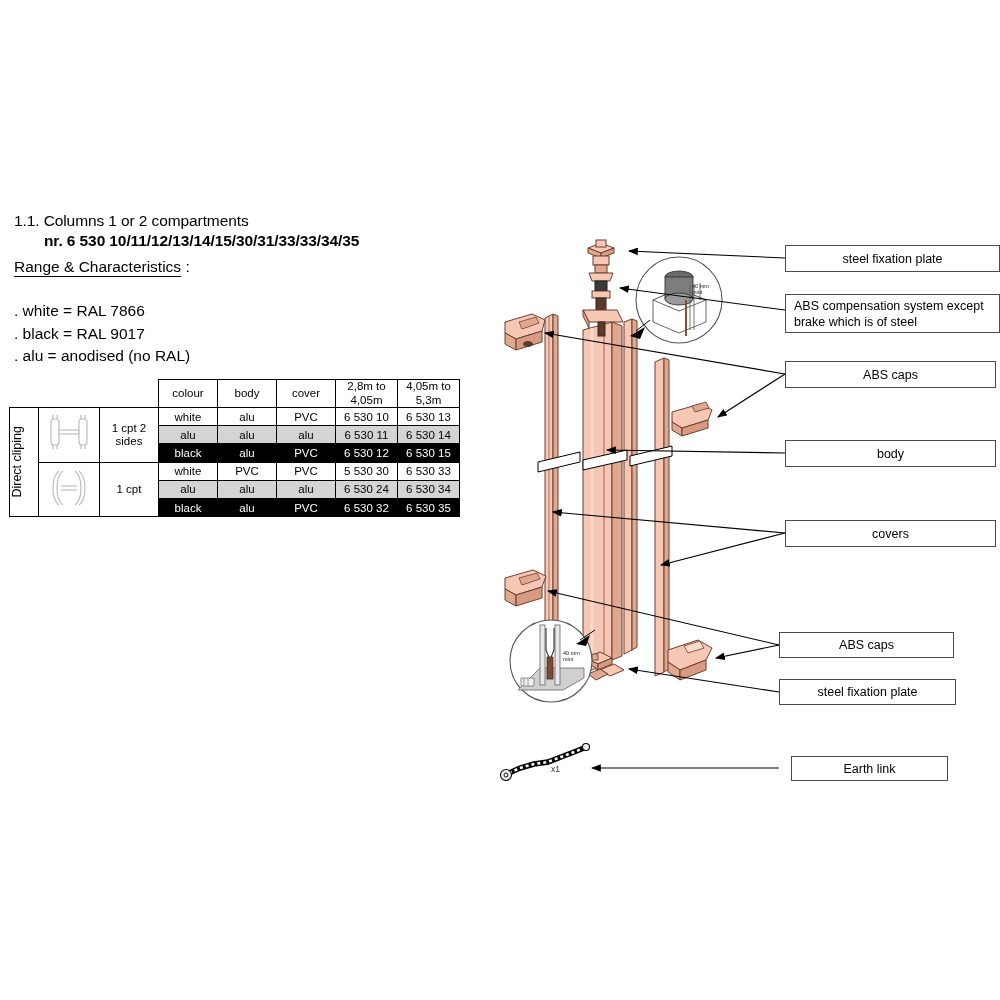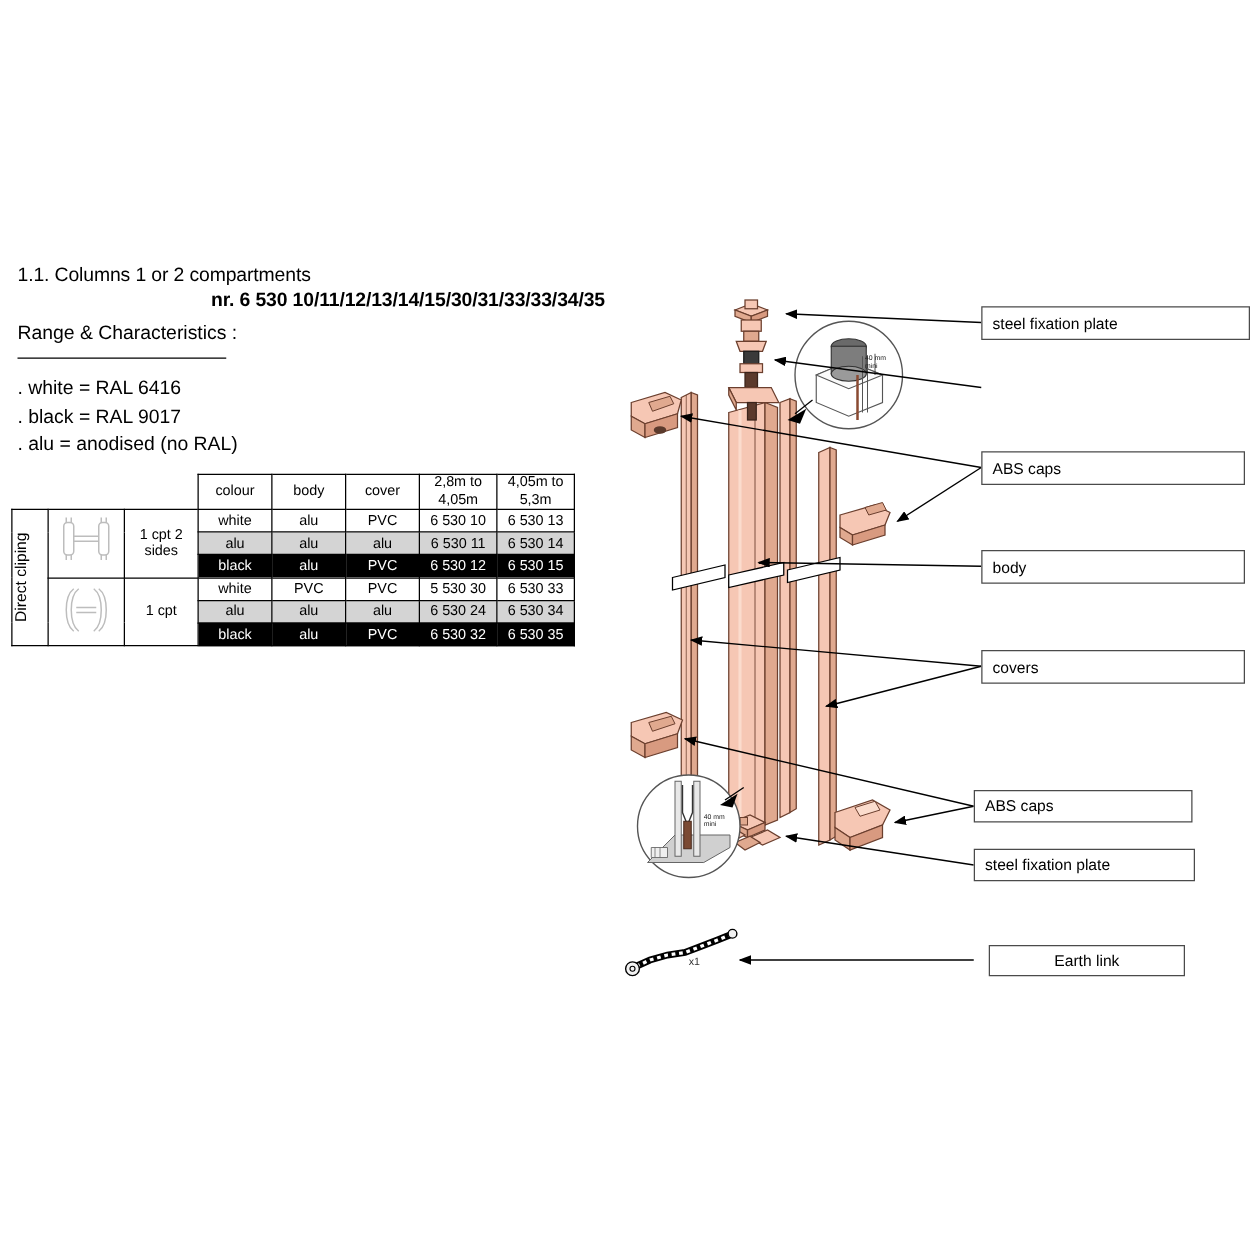--- a/index.html
+++ b/index.html
@@ -10,23 +10,23 @@
     font-family:"Liberation Sans", sans-serif;
     color:#000;
     position:relative;
     overflow:hidden;
   }
   #page{position:absolute;left:0;top:0;width:1000px;height:1000px;}
 
   
   .heading{position:absolute;left:14px;top:211px;width:470px;}
   .h-line1{font-size:15.5px;font-weight:normal;letter-spacing:-0.1px;line-height:20px;}
-  .h-line2{font-size:15.5px;font-weight:bold;letter-spacing:-0.1px;line-height:20px;padding-left:30px;text-align:right;}
+  .h-line2{font-size:15.5px;font-weight:bold;letter-spacing:-0.1px;line-height:20px;padding-left:30px;}
   .h-range{font-size:15.5px;line-height:22px;margin-top:5px;}
-  .h-range .ul{border-bottom:1.5px solid #000;padding-bottom:11px;}
+  .h-range .ul{border-bottom:1.5px solid #000;padding-bottom:1px;}
   .bullets{position:absolute;left:14px;top:300px;font-size:15.5px;line-height:22.5px;}
   .bullets div{white-space:nowrap;}
 
   
   .tbl{position:absolute;left:9px;top:379px;border-collapse:collapse;}
   .tbl td{
     border:1px solid #000;
     font-size:11.5px;
     text-align:center;
     vertical-align:middle;
@@ -61,36 +61,37 @@
   .callout{
     position:absolute;
     border:1px solid #4a4a4a;
     background:#fff;
     font-size:12.5px;
     line-height:16px;
     box-sizing:border-box;
     padding:3px 8px;
     display:flex;
     align-items:center;
+    justify-content:center;
   }
   .callout.ctr{justify-content:center;margin-left:12px;}
 </style>
 </head>
 <body>
 
 <div id="page">
 
   <div class="heading">
     <div class="h-line1">1.1. Columns 1 or 2 compartments</div>
     <div class="h-line2">nr. 6 530 10/11/12/13/14/15/30/31/33/33/34/35</div>
     <div class="h-range"><span class="ul">Range &amp; Characteristics</span><span> :</span></div>
   </div>
 
   <div class="bullets">
-    <div>. white = RAL 6416</div>
+    <div>. white = RAL 7866</div>
     <div>. black = RAL 9017</div>
     <div>. alu = anodised (no RAL)</div>
   </div>
 
   <table class="tbl">
     <tbody>
         <tr>
       <td class="nb c-dir"></td>
       <td class="nb c-ico"></td>
       <td class="nb c-cpt"></td>
@@ -343,20 +344,24 @@
       <path d="M779 645 L716 658" marker-end="url(#arrow)"></path>
       <path d="M779 692 L629 669" marker-end="url(#arrow)"></path>
       <path d="M779 768 L592 768" marker-end="url(#arrow)"></path>
     </g>
   </svg>
 
   <div class="callout" style="left:785px;top:245px;width:215px;height:27px;">
     <span>steel fixation plate</span>
   </div>
 
+  <div class="callout" style="left:785px;top:294px;width:215px;height:39px;flex-direction:column;align-items:flex-start;justify-content:center;">
+    <span>ABS compensation system except</span>
+    <span>brake which is of steel</span>
+  </div>
 
   <div class="callout" style="left:785px;top:361px;width:211px;height:27px;">
     <span>ABS caps</span>
   </div>
 
   <div class="callout" style="left:785px;top:440px;width:211px;height:27px;">
     <span>body</span>
   </div>
 
   <div class="callout" style="left:785px;top:520px;width:211px;height:27px;">

